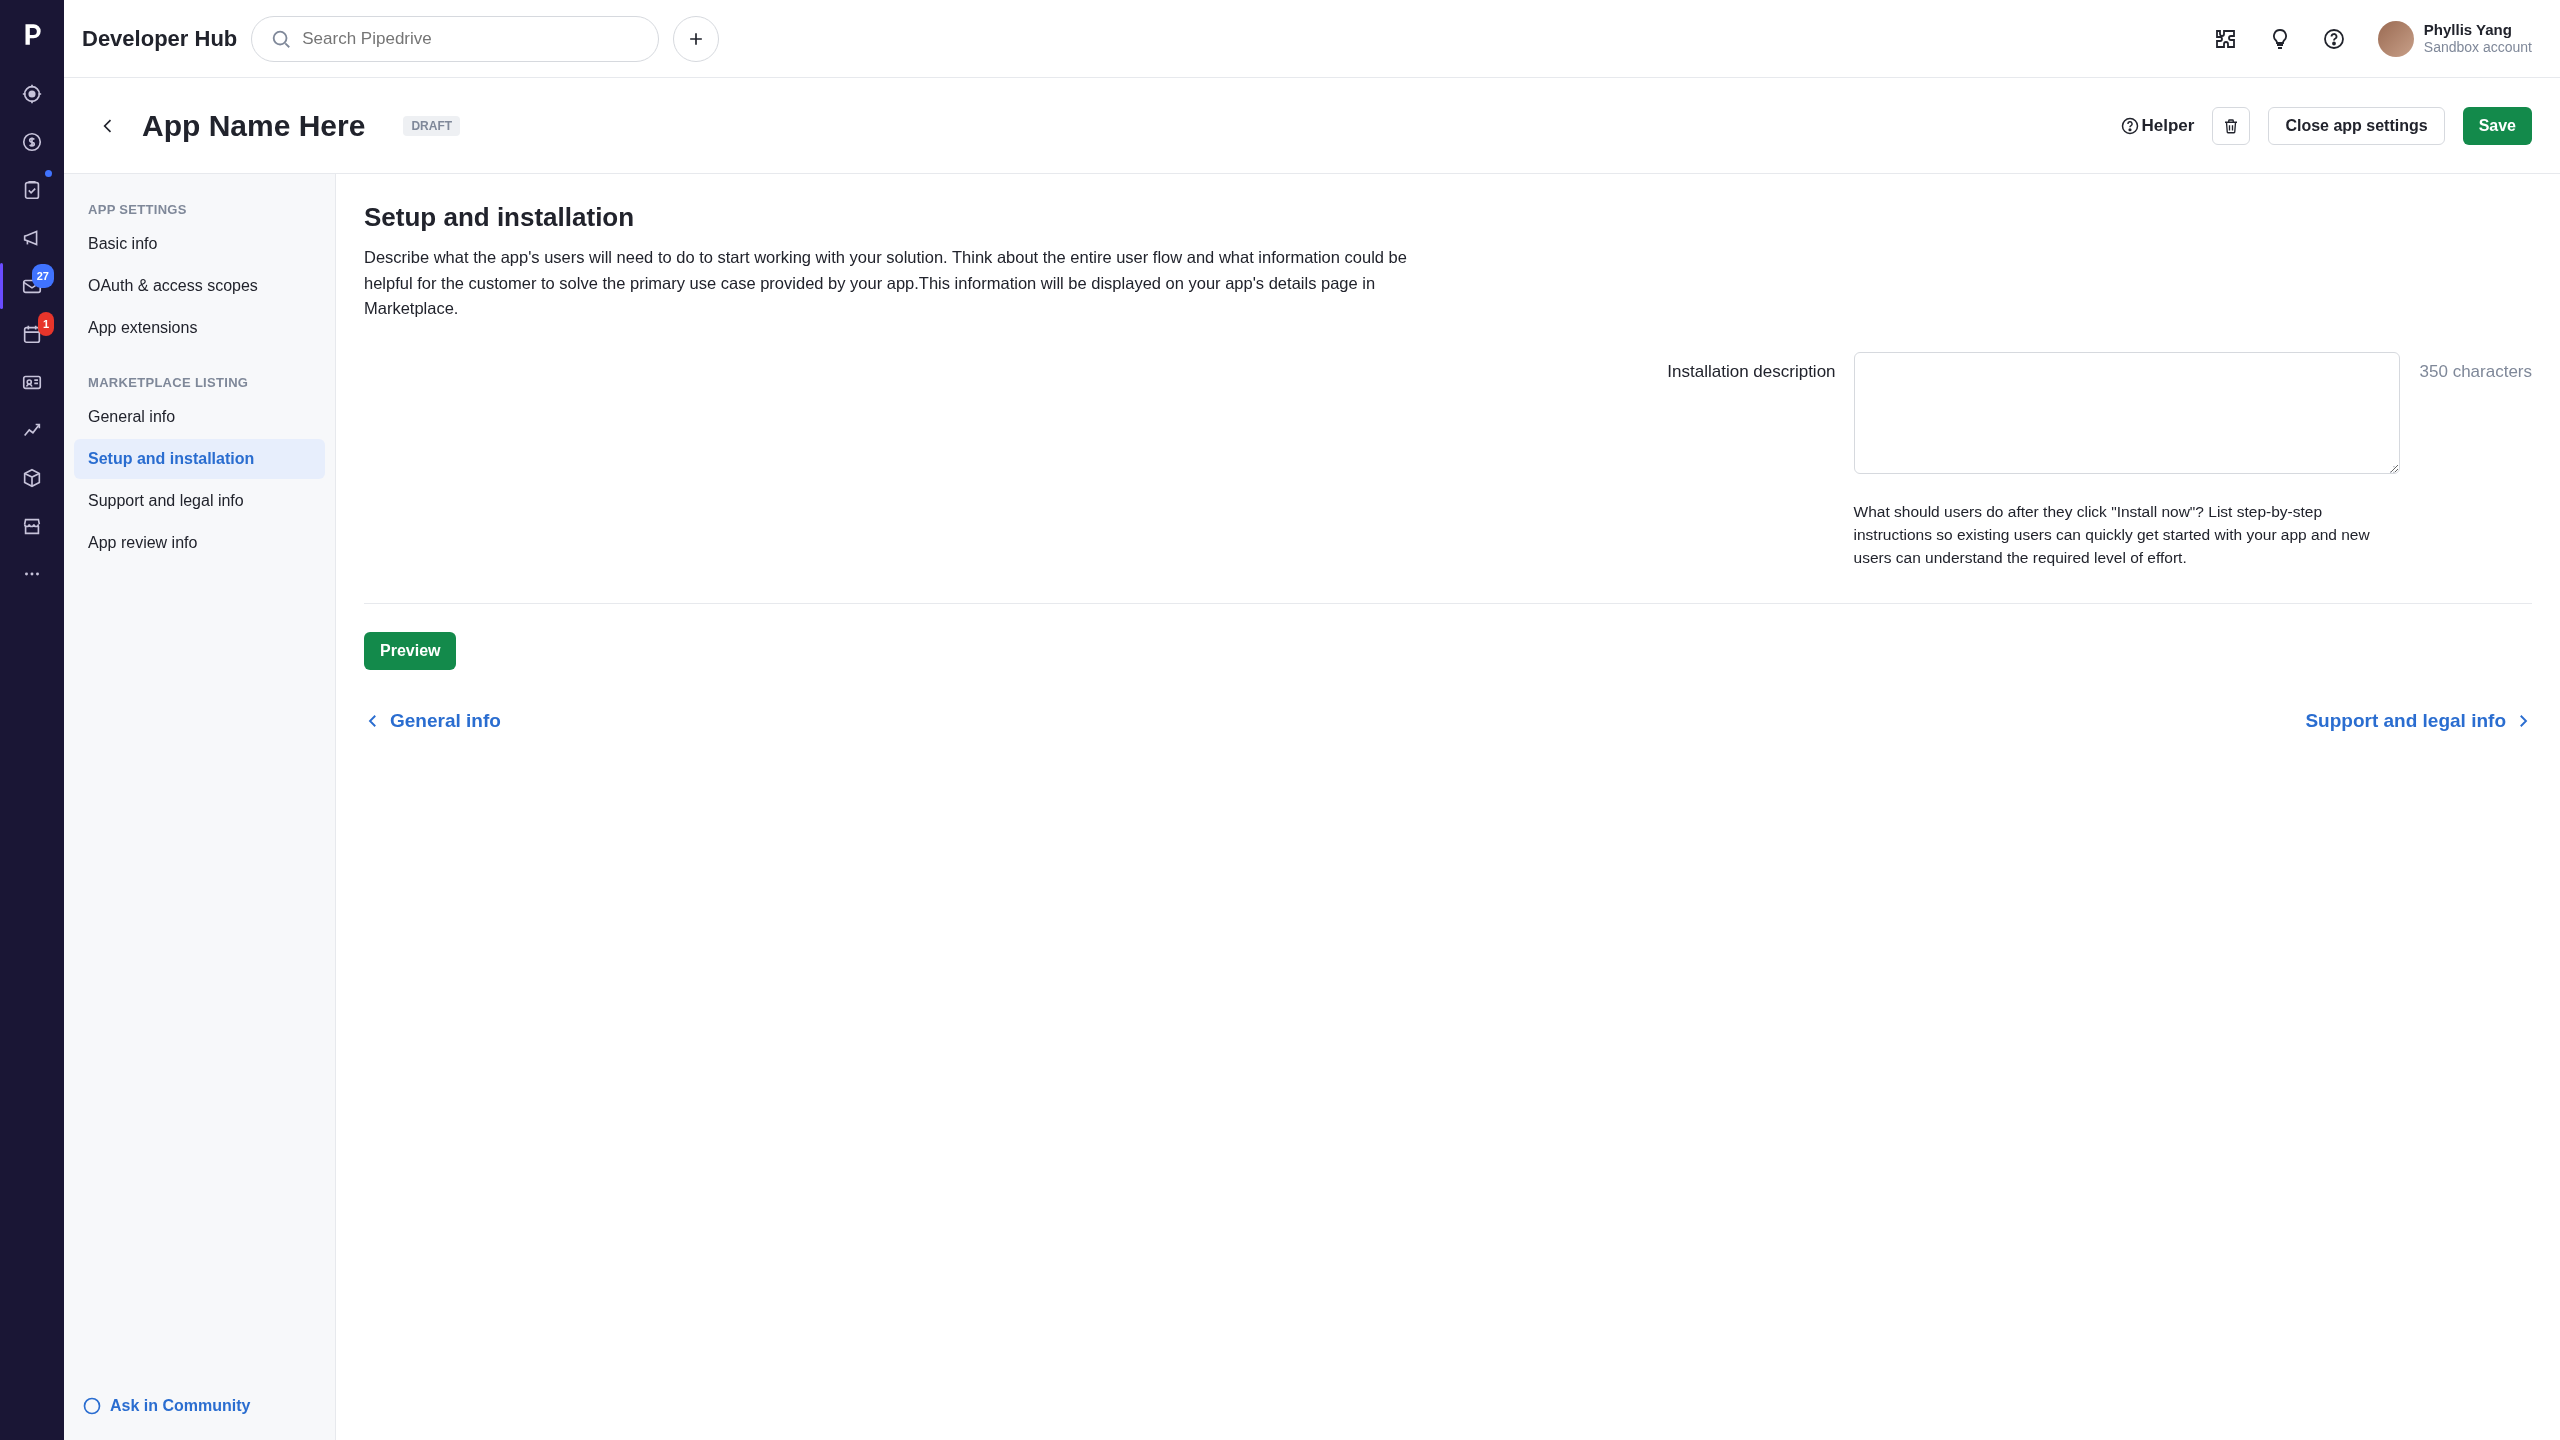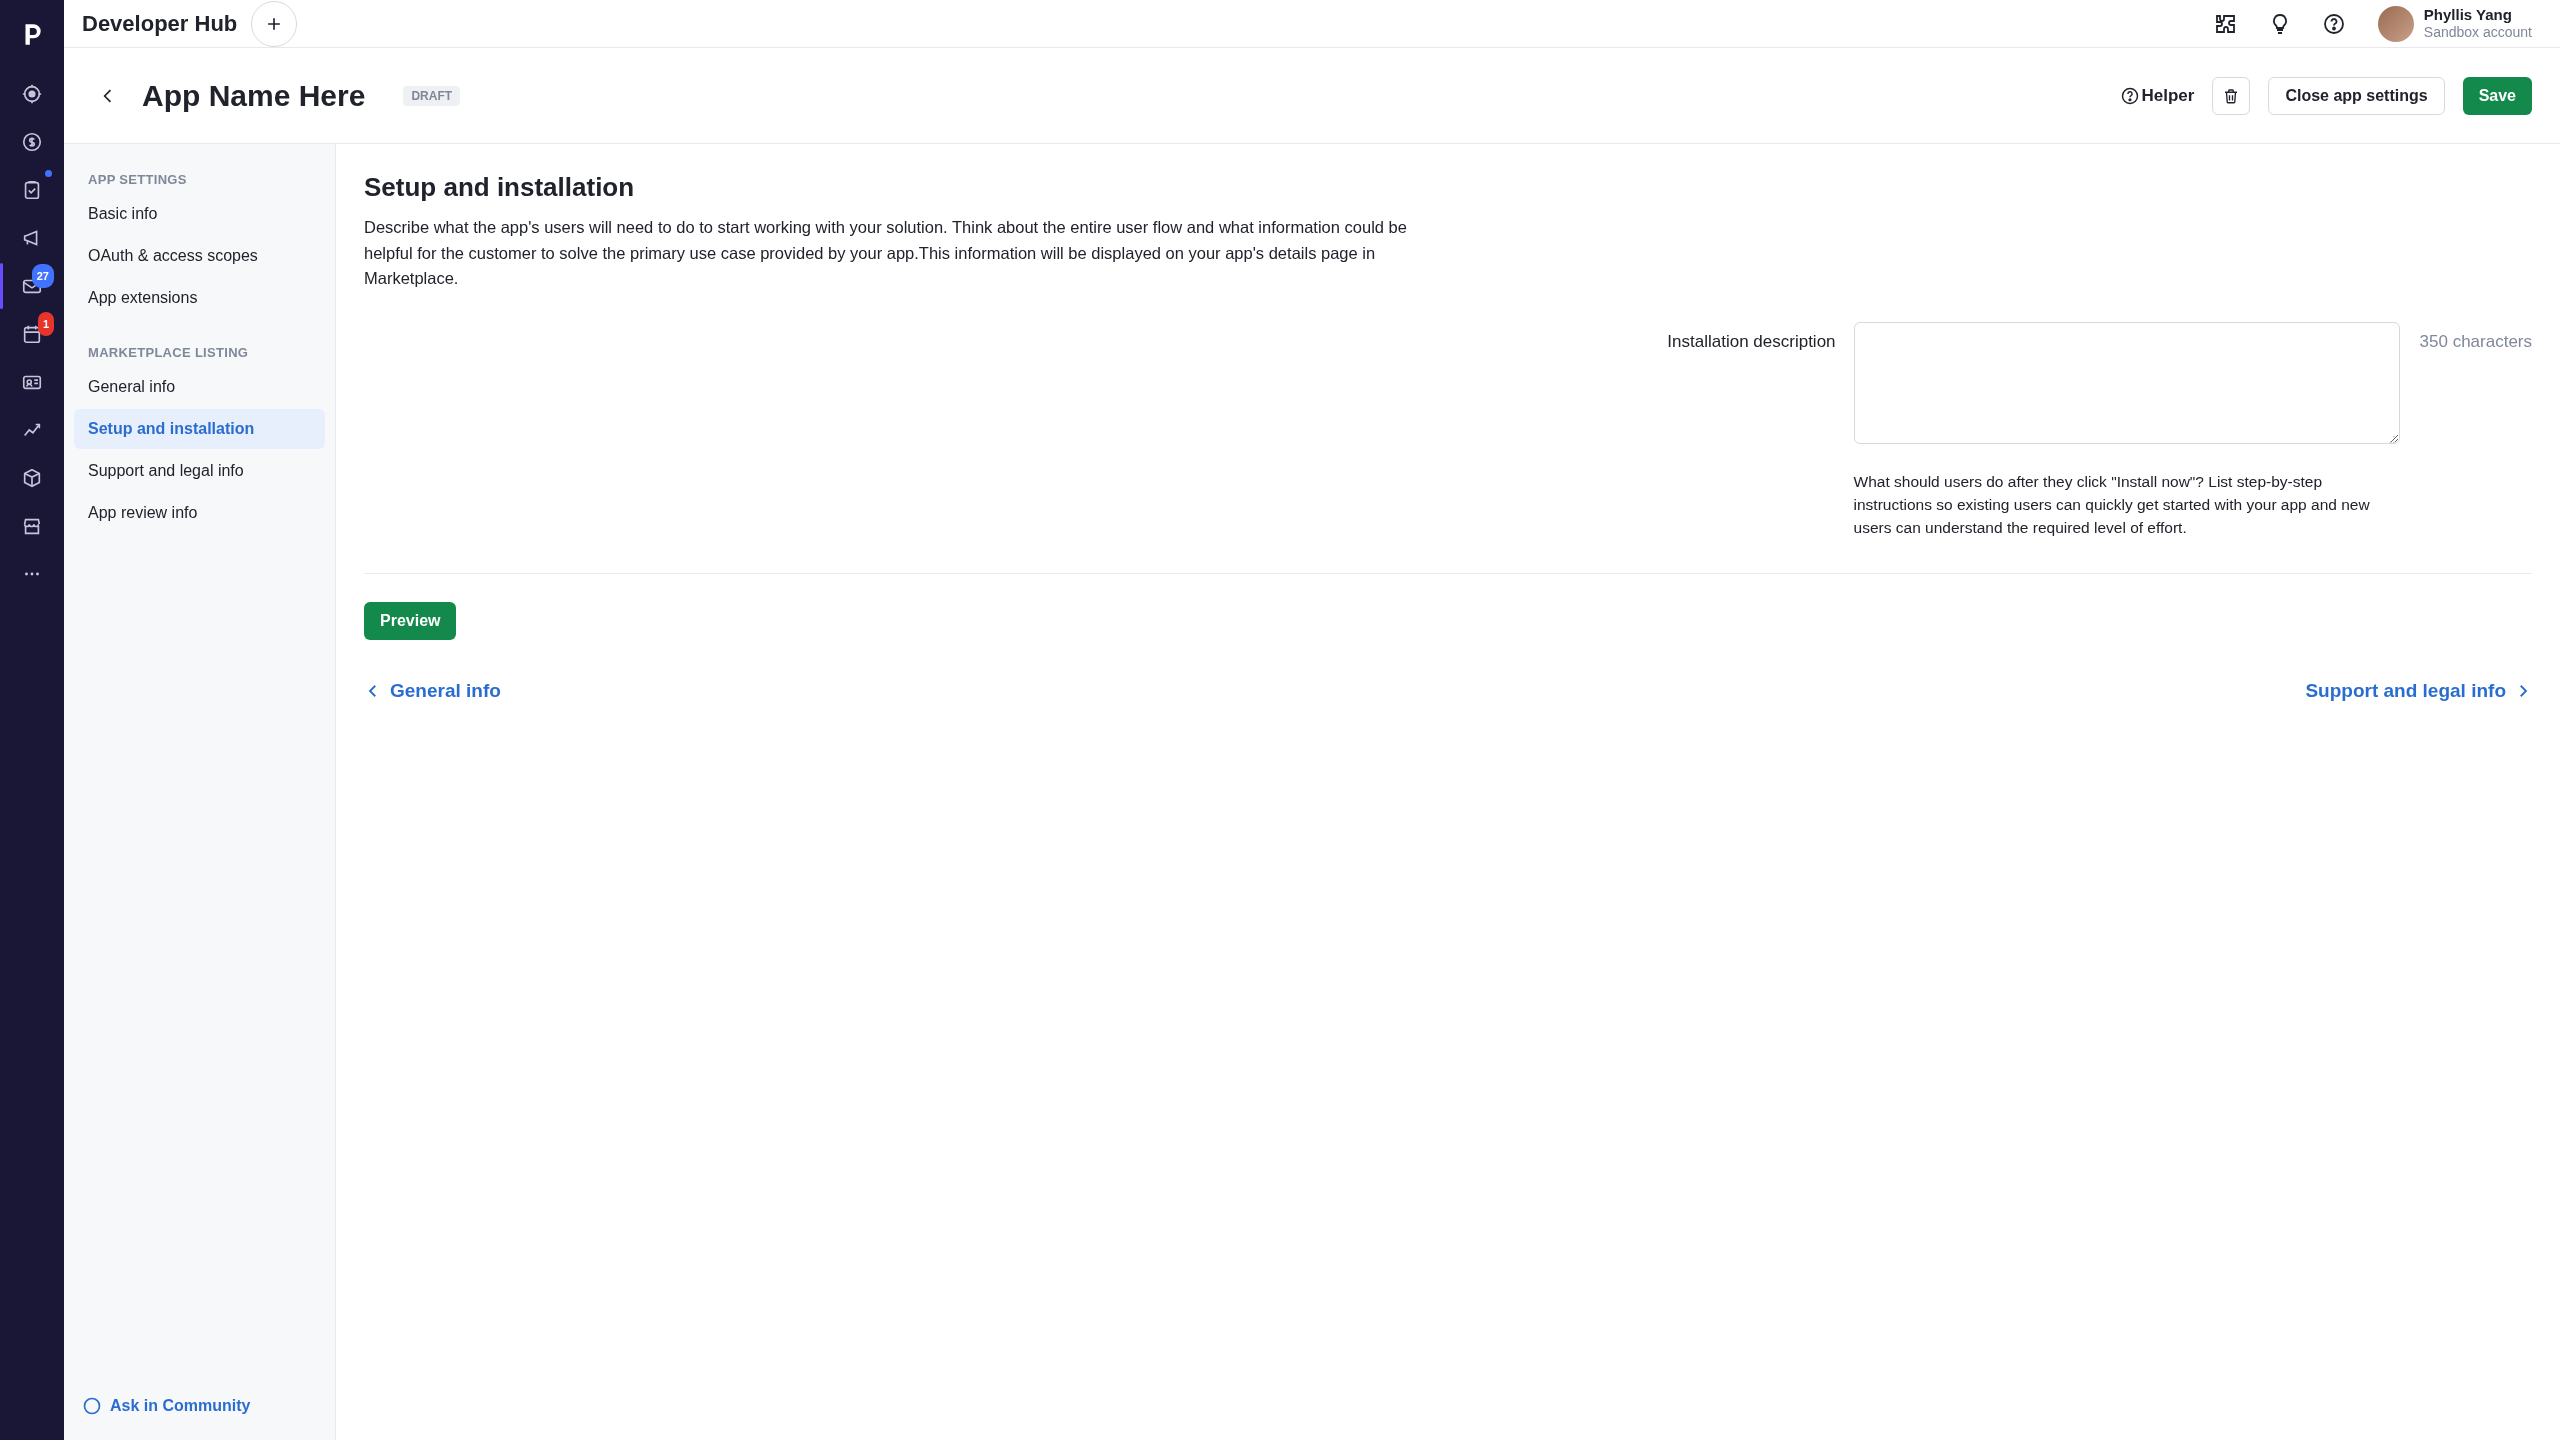--- a/index.html
+++ b/index.html
@@ -26,21 +26,21 @@
   .vnav .badge.red { background:#e7352b; }
   .vnav .bluedot {
     position:absolute; top:0px; right:0px; width:7px; height:7px; background:#4073ff; border-radius:50%;
   }
 
   
   .main { flex:1; display:flex; flex-direction:column; min-width:0; }
 
   
   .topbar {
-    display:flex; align-items:center; height:48px; padding:0 28px 0 14px;
+    display:flex; align-items:center; height:78px; padding:0 28px 0 14px;
     border-bottom:1px solid #e7e9ed; gap:14px;
   }
   .topbar .hub-title { font-size:22px; font-weight:700; margin-right:auto; padding-left:4px; }
   .searchwrap {
     flex:0 0 408px; height:46px; border:1px solid #d6d9de; border-radius:23px;
     display:flex; align-items:center; padding:0 18px; gap:10px; color:#7f8899;
   }
   .searchwrap input {
     border:none; outline:none; font-size:17px; flex:1; background:transparent; color:#21232c;
   }
@@ -215,20 +215,27 @@
         <circle cx="18" cy="12" r="1.6"></circle>
     </svg>
   </div>
 </nav>
 
 <div class="main">
 
   <div class="topbar">
     <div class="hub-title">Developer Hub</div>
 
+    <div class="searchwrap">
+      <svg width="22" height="22" viewBox="0 0 24 24" fill="none" stroke="#7f8899" stroke-width="2">
+        <circle cx="11" cy="11" r="7"></circle>
+          <path d="M21 21l-4.3-4.3"></path>
+      </svg>
+      <input type="text" placeholder="Search Pipedrive" style="">
+    </div>
 
     <div class="roundbtn">
       <svg width="20" height="20" viewBox="0 0 24 24" fill="none" stroke="currentColor" stroke-width="2">
         <path d="M12 5v14M5 12h14"></path>
       </svg>
     </div>
 
     <div class="tbspacer"></div>
 
     <div class="iconbtn">

